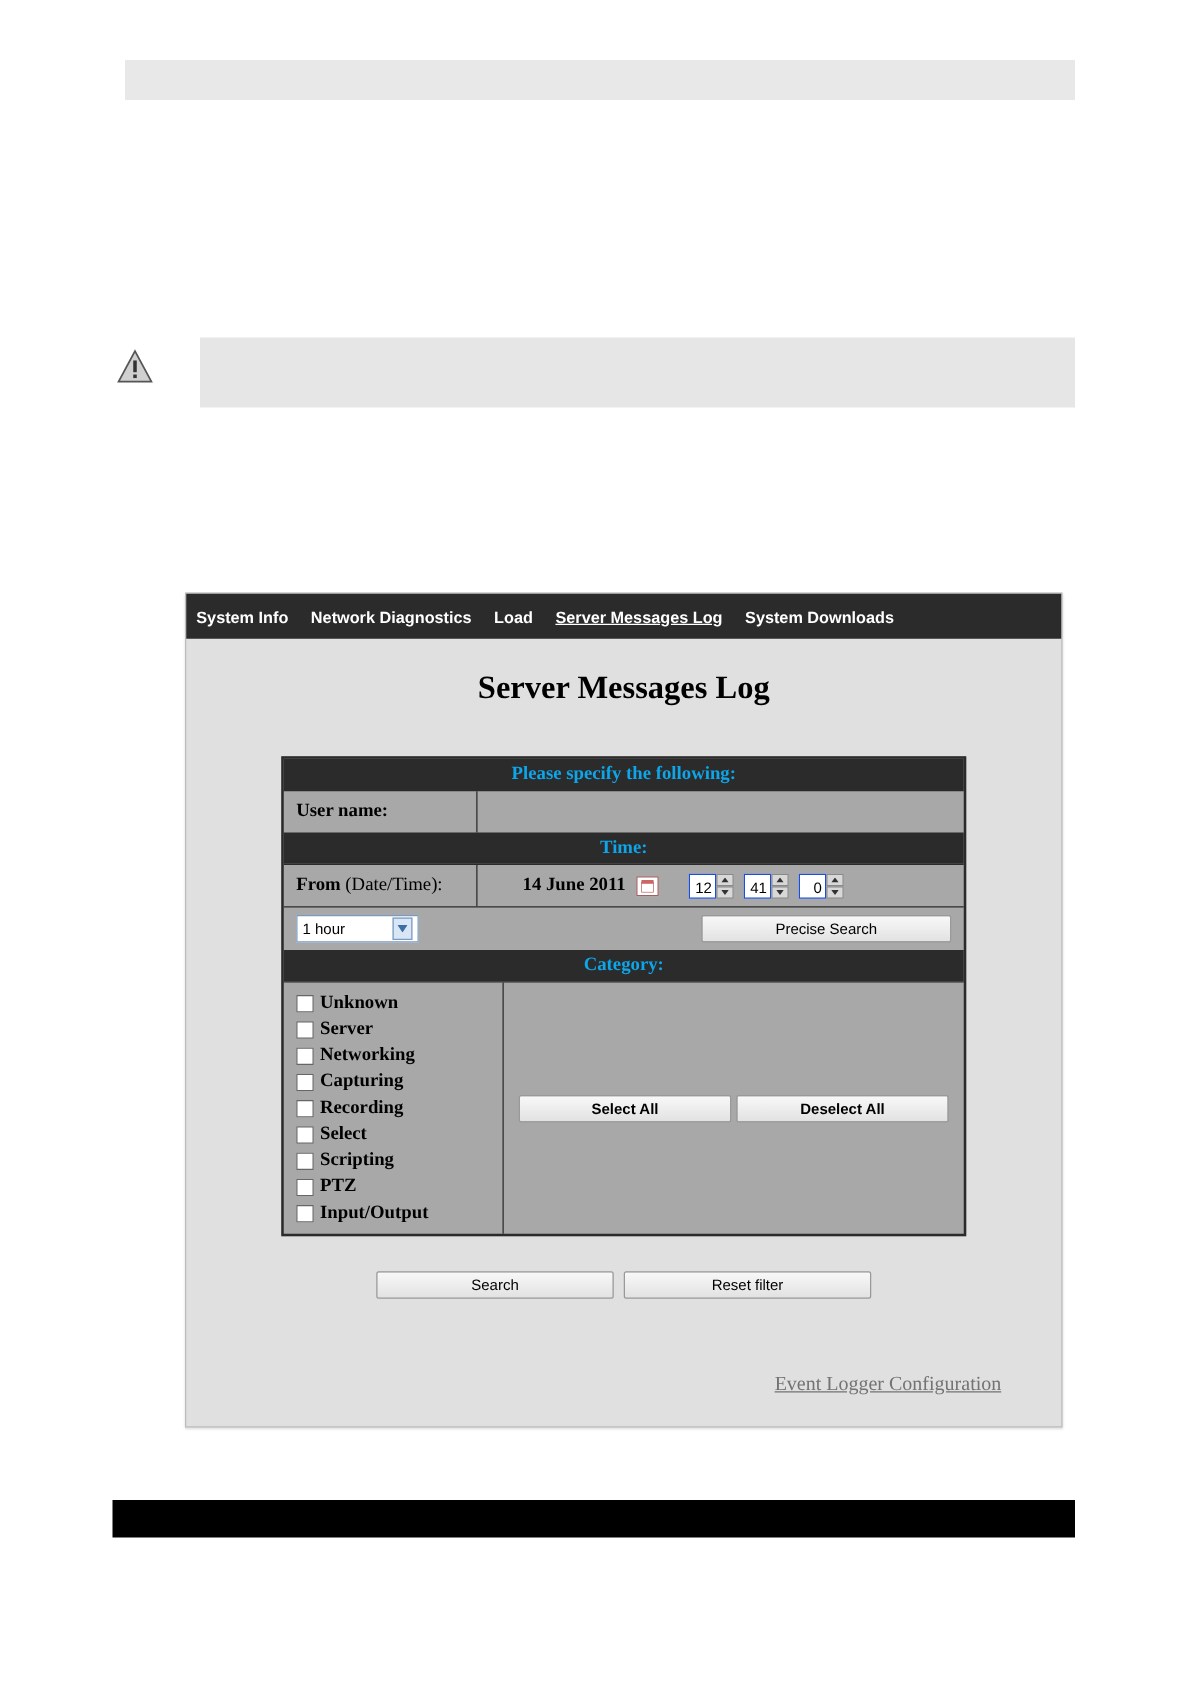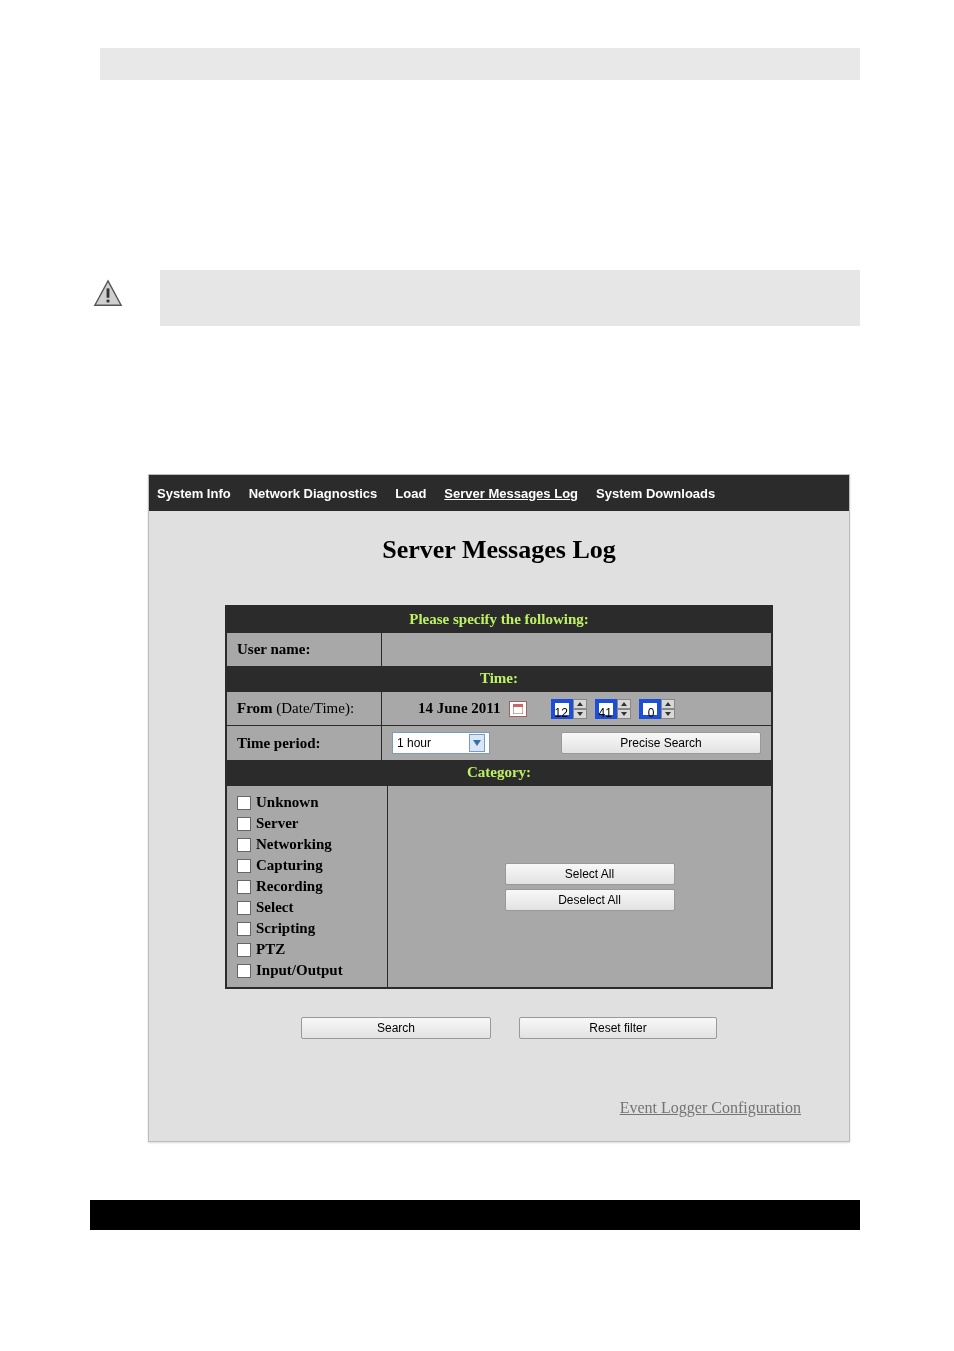--- a/index.html
+++ b/index.html
@@ -81,21 +81,21 @@
     font-family: "Times New Roman", serif;
   }
   .form-outer {
     margin: 0 auto 22px;
     width: 548px;
     border: 2px solid #2b2b2b;
     background: #a8a8a8;
   }
   .sec-header {
     background: #2b2b2b;
-    color: #bef264;
+    color: #0ea5e9;
     font-weight: bold;
     text-align: center;
     padding: 4px 0;
     font-size: 15px;
   }
   .row {
     display: flex;
     border-top: 1px solid #2b2b2b;
   }
   .row:first-of-type { border-top: none; }
@@ -147,21 +147,21 @@
     display: flex; align-items: center; justify-content: center;
     cursor: pointer;
   }
   .spinner {
     display: flex;
     align-items: center;
   }
   .spinner .num {
     width: 22px; height: 20px;
     background: #fff;
-    border: 4px solid #1d4ed8;
+    border: 1px solid #1d4ed8;
     font-size: 12px;
     font-family: Arial, sans-serif;
     text-align: right;
     padding-right: 2px;
     line-height: 20px;
   }
   .spinner .btns {
     width: 14px; height: 20px;
     display: flex; flex-direction: column;
   }
@@ -177,28 +177,27 @@
     height: 22px;
     background: linear-gradient(#f8f8f8, #e2e2e2);
     border: 1px solid #999;
     border-radius: 2px;
     font-family: Arial, sans-serif;
     font-size: 12px;
     cursor: pointer;
     display: flex;
     align-items: center;
     justify-content: center;
-    margin-left: 20px;
   }
   .cat-row {
     display: flex;
     border-top: 1px solid #2b2b2b;
   }
   .cat-list {
-    width: 161px;
+    width: 176px;
     padding: 8px 10px;
     border-right: 1px solid #2b2b2b;
     display: flex;
     flex-direction: column;
     gap: 4px;
   }
   .cat-item {
     display: flex;
     align-items: center;
     gap: 5px;
@@ -207,25 +206,26 @@
     cursor: pointer;
   }
   .chk {
     width: 14px; height: 14px;
     background: #fff;
     border: 1px solid #666;
   }
   .cat-right {
     flex: 1;
     display: flex;
-    flex-direction: column;
+    flex-direction: row;
     align-items: center;
     justify-content: center;
     gap: 4px;
     padding: 60px 0;
+    font-weight: bold;
   }
   .bottom-btns {
     display: flex;
     justify-content: center;
     gap: 8px;
     padding: 6px 0 20px;
   }
   .link-row {
     text-align: right;
     padding: 40px 48px 24px 0;
@@ -340,21 +340,20 @@
                 <svg viewBox="0 0 6 4">
                   <polygon points="0,0 6,0 3,4" fill="#333"></polygon>
                 </svg>
               </div>
           </div>
         </div>
       </div>
     </div>
 
     <div class="row">
-      <div class="cell-label">Time period:</div>
       <div class="cell-value">
         <div class="sel" style="width:98px">
           <span style="flex:1">1 hour</span>
           <span class="caret">
             <svg viewBox="0 0 8 6">
                 <polygon points="0,0 8,0 4,6" fill="#3a6ea5"></polygon>
               </svg>
           </span>
         </div>
         <span style="flex:1"></span>

